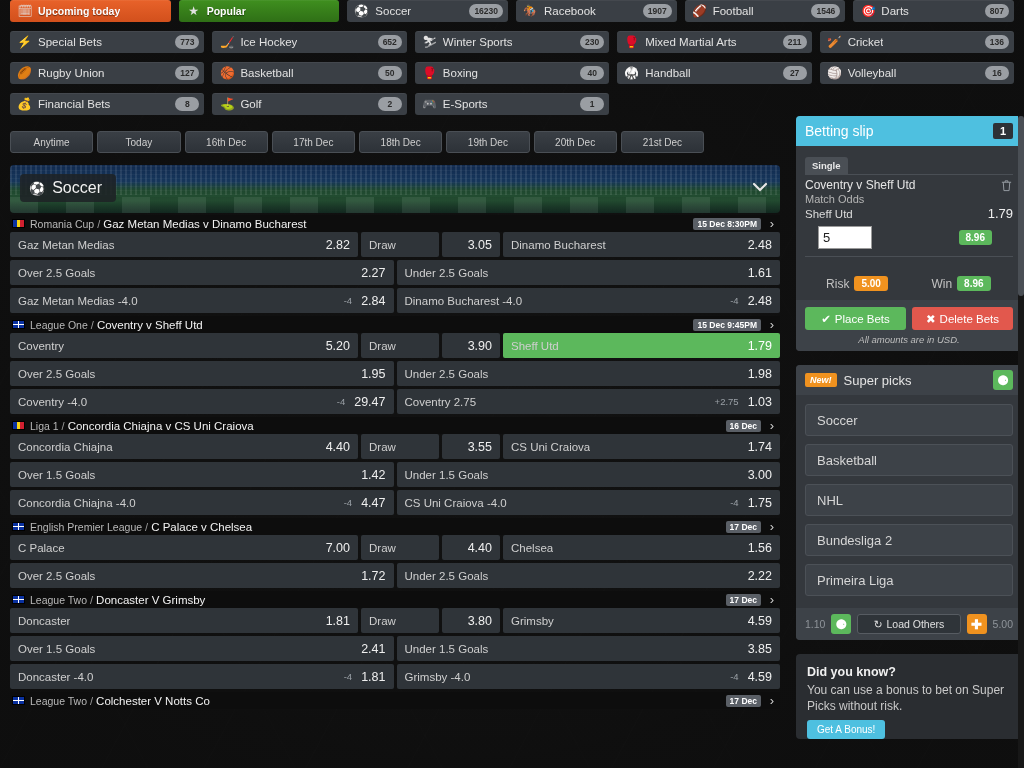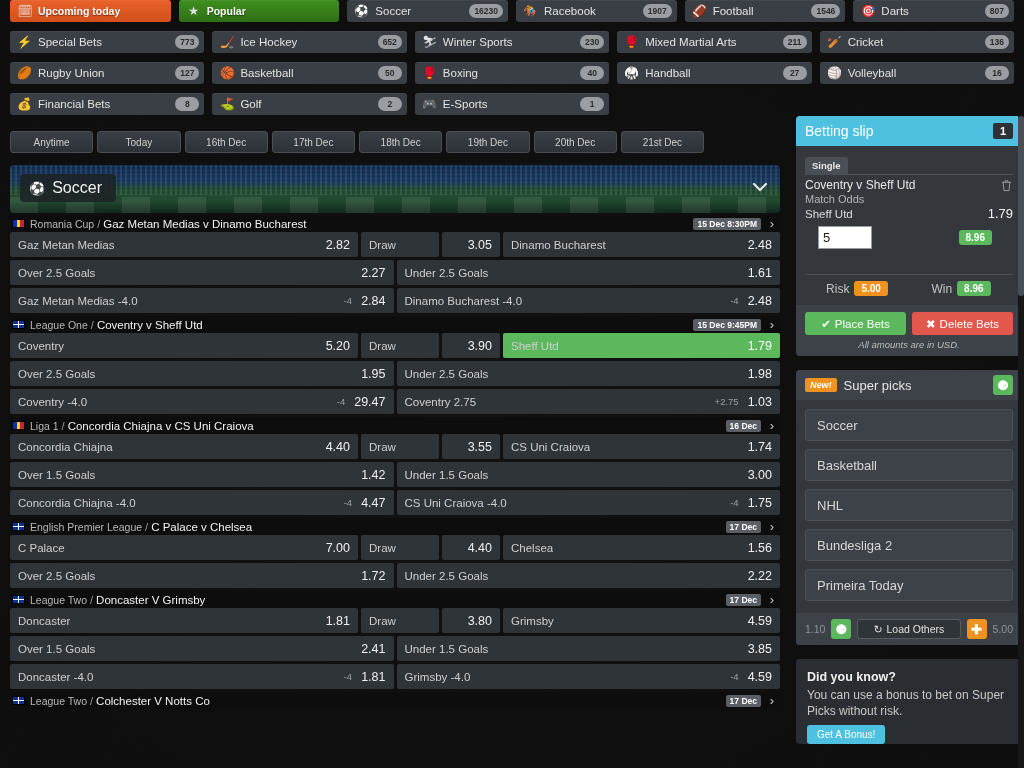--- a/index.html
+++ b/index.html
@@ -111,21 +111,21 @@
   .trash { width:13px; height:13px; }
   .bet-sub { font-size:11px; color:#b5b5b5; margin-top:1px; }
   .bet-pick { display:flex; align-items:baseline; margin-top:1px; }
   .bet-pick .p { font-size:11.5px; color:#dcdcdc; flex:1; }
   .bet-pick .o { font-size:13px; color:#efefef; }
   .stake-row { display:flex; align-items:center; margin-top:5px; padding-left:13px; }
   .stake-input { width:54px; height:23px; background:#fff; border:1px solid #9a9a9a; color:#222;
                  font-size:13px; padding:0 4px; font-family:"Liberation Sans", sans-serif; }
   .payout { margin-left:auto; margin-right:21px; background:#5cb85c; color:#fff; font-size:10px;
             font-weight:bold; padding:2px 7px; border-radius:3px; }
-  .rw-row { display:flex; align-items:flex-start; margin-top:25px; border-top:1px solid #4a4f55; padding-top:6px; }
+  .rw-row { display:flex; align-items:flex-start; margin-top:7px; border-top:1px solid #4a4f55; padding-top:19px; }
   .rw { display:flex; align-items:center; gap:5px; flex:1; justify-content:center; }
   .rw .lab { font-size:12px; color:#c2c2c2; }
   .pill-o { background:#f0921f; color:#fff; font-size:10px; font-weight:bold; padding:2px 7px; border-radius:3px; }
   .pill-g { background:#5cb85c; color:#fff; font-size:10px; font-weight:bold; padding:2px 7px; border-radius:3px; }
   .slip-foot { background:#3d4248; padding:7px 9px 6px; text-align:center; }
   .btn-row { display:flex; gap:6px; }
   .btn { flex:1; height:23px; border-radius:3px; color:#fff; font-size:11.5px; display:flex;
          align-items:center; justify-content:center; gap:4px; border:none; font-family:"Liberation Sans", sans-serif; }
   .btn.green { background:#5cb85c; }
   .btn.red { background:#e2584d; }
@@ -588,21 +588,21 @@
     <div class="sp-head">
       <span class="badge-new">New!</span>
       <span class="t">Super picks</span>
       <span class="circ green">⚈</span>
     </div>
     <div class="sp-body">
       <div class="sp-item">Soccer</div>
       <div class="sp-item">Basketball</div>
       <div class="sp-item">NHL</div>
       <div class="sp-item">Bundesliga 2</div>
-      <div class="sp-item">Primeira Today</div>
+      <div class="sp-item">Primeira Liga</div>
     </div>
     <div class="sp-foot">
       <span class="mn">1.10</span>
       <span class="circ green">⚈</span>
       <span class="load-btn">
         <span>↻</span>
         <span>Load Others</span>
       </span>
       <span class="circ orange">✚</span>
       <span class="mn">5.00</span>

